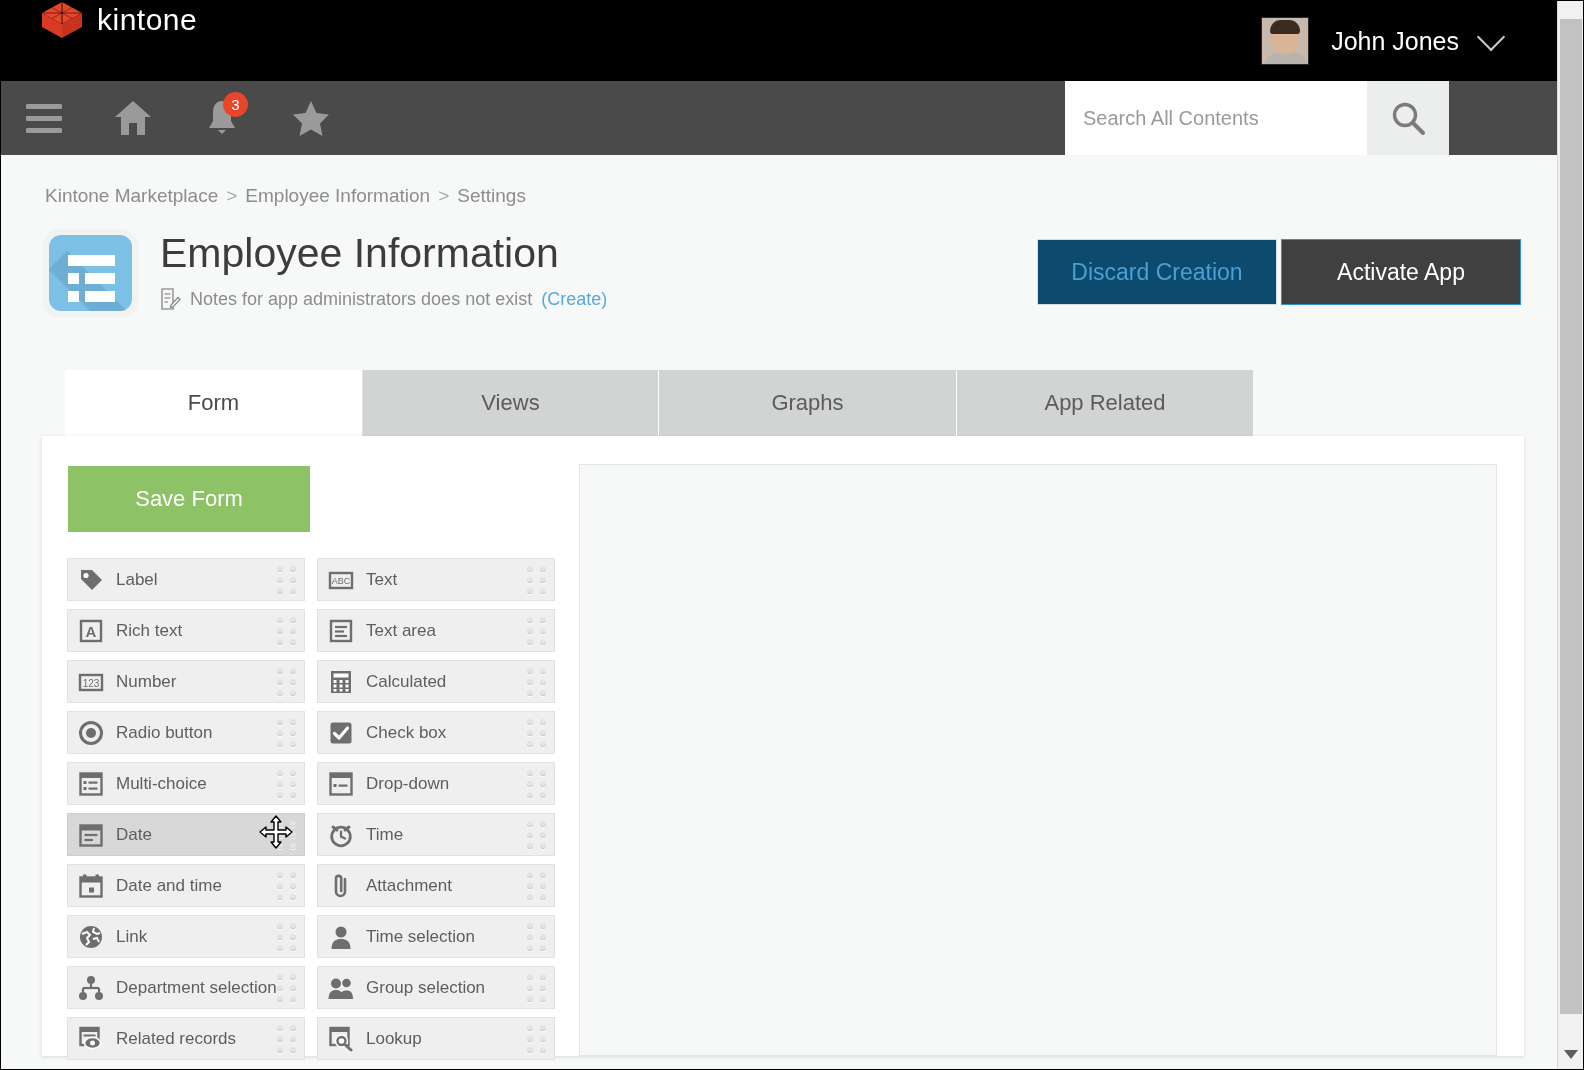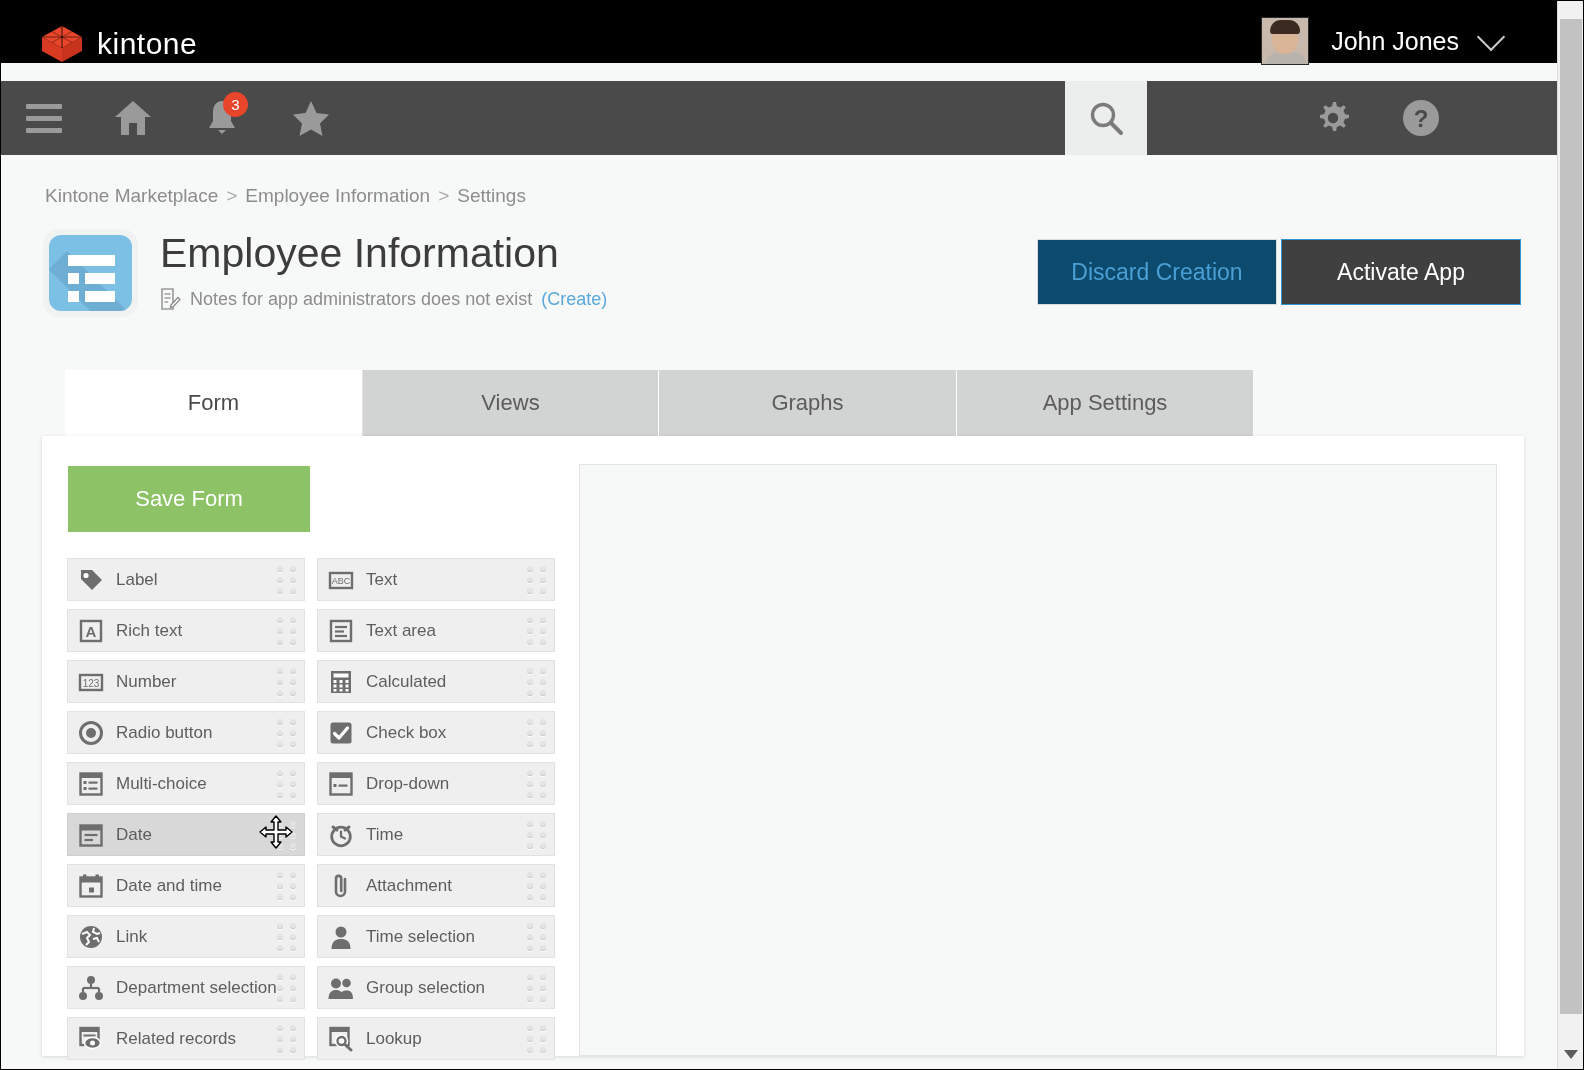--- a/index.html
+++ b/index.html
@@ -13,23 +13,23 @@
     position: relative;
     width: 1584px; height: 1070px;
     border: 1px solid #000000;
     background: #f7f8f8;
     overflow: hidden;
   }
 
   
   .topbar {
     position: absolute; left: 0; top: 0;
-    width: 1558px; height: 62px;
+    width: 1558px; height: 80px;
     background: #000000;
-    display: flex; align-items: flex-end;
+    display: flex; align-items: flex-start;
   }
   .logo-wrap { display: flex; align-items: center; margin-left: 40px; gap: 14px; }
   .logo-mark { width: 42px; height: 38px; position: relative; }
   .logo-text { color: #ffffff; font-size: 30px; letter-spacing: 0.5px; font-weight: 400; }
 
   .user-area {
     position: absolute; right: 58px; top: 0; height: 80px;
     display: flex; align-items: center; gap: 22px;
   }
   .avatar {
@@ -291,20 +291,21 @@
           <circle cx="19" cy="19" r="5.2" fill="#4a4a4a"></circle>
         </svg>
       </span>
       <span class="nav-ico">
         <svg width="40" height="40" viewBox="0 0 40 40">
           <circle cx="20" cy="20" r="18" fill="#9a9a9a"></circle>
           <text x="20" y="29" font-family="Liberation Sans, sans-serif" font-size="24" font-weight="bold" fill="#4a4a4a" text-anchor="middle">?</text>
         </svg>
       </span>
       <div class="searchbox">
+        <input class="search-input" type="text" placeholder="Search All Contents" style="">
         <button class="search-btn">
           <svg width="38" height="38" viewBox="0 0 38 38">
             <circle cx="16" cy="16" r="10.5" fill="none" stroke="#7b7b7b" stroke-width="3.4"></circle>
             <line x1="24" y1="24" x2="34" y2="34" stroke="#7b7b7b" stroke-width="4" stroke-linecap="round"></line>
           </svg>
         </button>
       </div>
     </div>
   </div>
 
@@ -347,21 +348,21 @@
 
   <div class="actions">
     <button class="btn-discard">Discard Creation</button>
     <button class="btn-activate">Activate App</button>
   </div>
 
   <div class="tabs">
     <div class="tab active" style="width:298px">Form</div>
     <div class="tab" style="width:296px">Views</div>
     <div class="tab" style="width:298px">Graphs</div>
-    <div class="tab" style="width:296px; border-right:none">App Settings</div>
+    <div class="tab" style="width:296px; border-right:none">App Related</div>
   </div>
 
   <div class="panel">
     <button class="save-btn">Save Form</button>
 
     <div class="palette">
 
       <div class="field-item">
         <span class="fi-icon">
           <svg width="26" height="26" viewBox="0 0 26 26">

